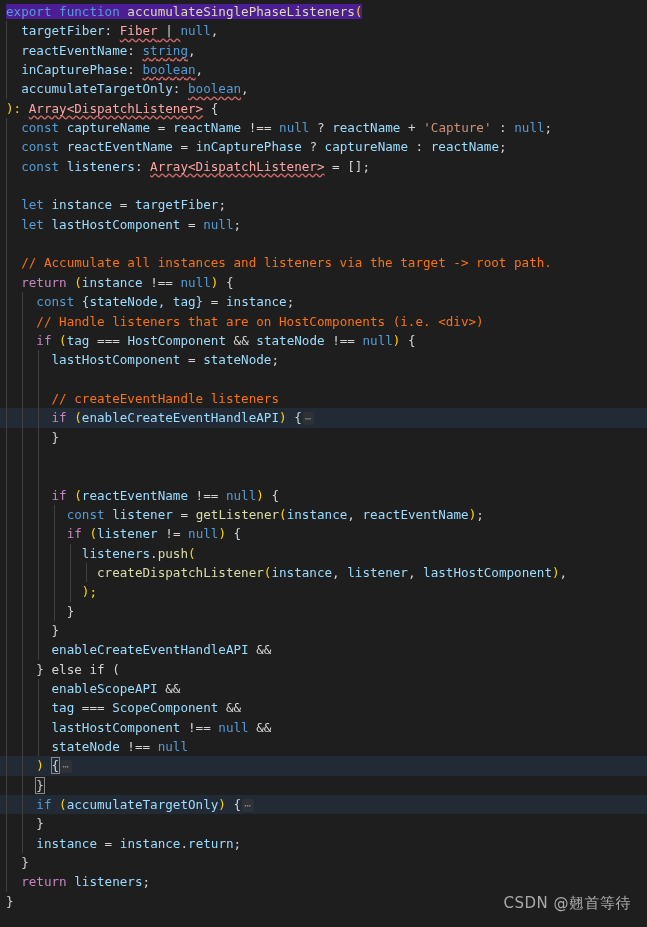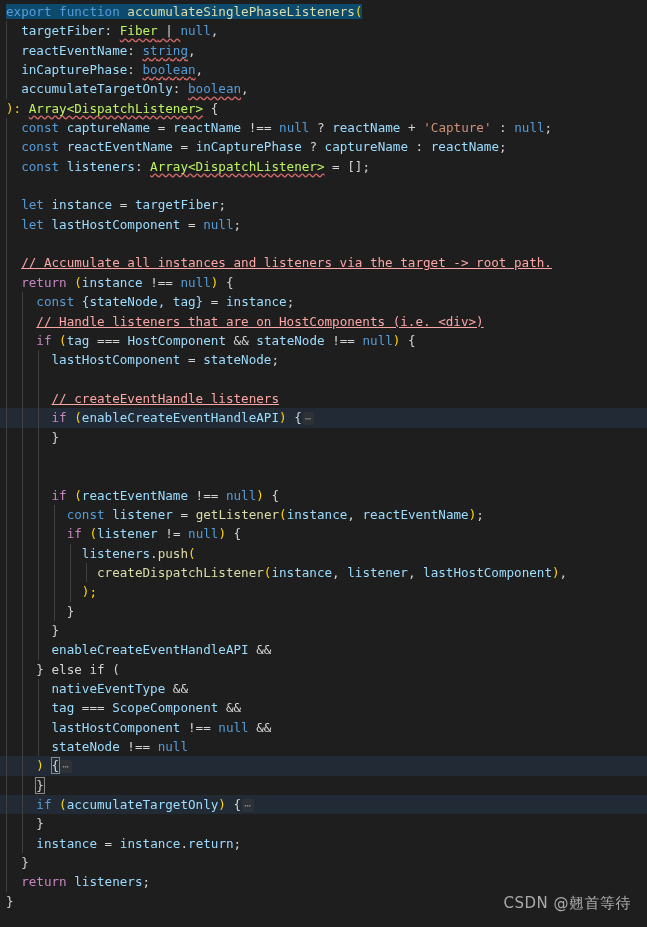--- a/index.html
+++ b/index.html
@@ -16,34 +16,34 @@
     padding-top:2px;
     box-sizing:border-box;
   }
   .row{
     position:relative;
     height:19.35px;
     white-space:pre;
     padding-left:6px;
   }
   .row.hl{background:#222B35;}
-  .row.sel-first .selspan{background:#0c4a6e;}
+  .row.sel-first .selspan{background:#4c1d95;}
   
   .guide{
     position:absolute;top:0;width:1px;height:19.35px;
     background:#404040;
   }
   
   .kw{color:#569CD6;}       
   .ctl{color:#C586C0;}      
   .fn{color:#DCDCAA;}       
   .id{color:#9CDCFE;}       
-  .ty{color:#bef264;margin-top:8px;}       
+  .ty{color:#fca5a5;margin-top:8px;}       
   .str{color:#CE9178;}      
-  .cm{color:#fca5a5;text-decoration:underline;}       
+  .cm{color:#f97316;}       
   .op{color:#D4D4D4;}
   .b1{color:#FFD700;}       
   .fold{
     color:#8A8A8A;background:#2E3236;border-radius:2px;
     padding:0 2px;margin-left:1px;font-size:11px;letter-spacing:1px;
   }
   .bmatch{outline:1px solid #888;outline-offset:0px;}
   .squig{
     text-decoration:underline wavy #D16969;
     text-decoration-skip-ink:none;
@@ -126,21 +126,21 @@
   <div class="row"><span class="guide" style="left:6px"></span><span class="guide" style="left:22px"></span><span class="guide" style="left:38px"></span><span class="guide" style="left:54px"></span><span class="guide" style="left:70px"></span>          <span class="b1">);</span></div>
 
   <div class="row"><span class="guide" style="left:6px"></span><span class="guide" style="left:22px"></span><span class="guide" style="left:38px"></span><span class="guide" style="left:54px"></span>        <span class="op">}</span></div>
 
   <div class="row"><span class="guide" style="left:6px"></span><span class="guide" style="left:22px"></span><span class="guide" style="left:38px"></span>      <span class="op">}</span></div>
 
   <div class="row"><span class="guide" style="left:6px"></span><span class="guide" style="left:22px"></span><span class="guide" style="left:38px"></span>      <span class="id">enableCreateEventHandleAPI</span> <span class="op">&amp;&amp;</span></div>
 
   <div class="row"><span class="guide" style="left:6px"></span><span class="guide" style="left:22px"></span>    <span class="op">} else if (</span></div>
 
-  <div class="row"><span class="guide" style="left:6px"></span><span class="guide" style="left:22px"></span><span class="guide" style="left:38px"></span>      <span class="id">nativeEventType</span> <span class="op">&amp;&amp;</span></div>
+  <div class="row"><span class="guide" style="left:6px"></span><span class="guide" style="left:22px"></span><span class="guide" style="left:38px"></span>      <span class="id">enableScopeAPI</span> <span class="op">&amp;&amp;</span></div>
 
   <div class="row"><span class="guide" style="left:6px"></span><span class="guide" style="left:22px"></span><span class="guide" style="left:38px"></span>      <span class="id">tag</span> <span class="op">===</span> <span class="id">ScopeComponent</span> <span class="op">&amp;&amp;</span></div>
 
   <div class="row"><span class="guide" style="left:6px"></span><span class="guide" style="left:22px"></span><span class="guide" style="left:38px"></span>      <span class="id">lastHostComponent</span> <span class="op">!==</span> <span class="kw">null</span> <span class="op">&amp;&amp;</span></div>
 
   <div class="row"><span class="guide" style="left:6px"></span><span class="guide" style="left:22px"></span><span class="guide" style="left:38px"></span>      <span class="id">stateNode</span> <span class="op">!==</span> <span class="kw">null</span></div>
 
   <div class="row hl"><span class="guide" style="left:6px"></span><span class="guide" style="left:22px"></span>    <span class="b1">)</span> <span class="op bmatch">{</span><span class="fold">⋯</span></div>
 
   <div class="row"><span class="guide" style="left:6px"></span><span class="guide" style="left:22px"></span>    <span class="op bmatch">}</span></div>

